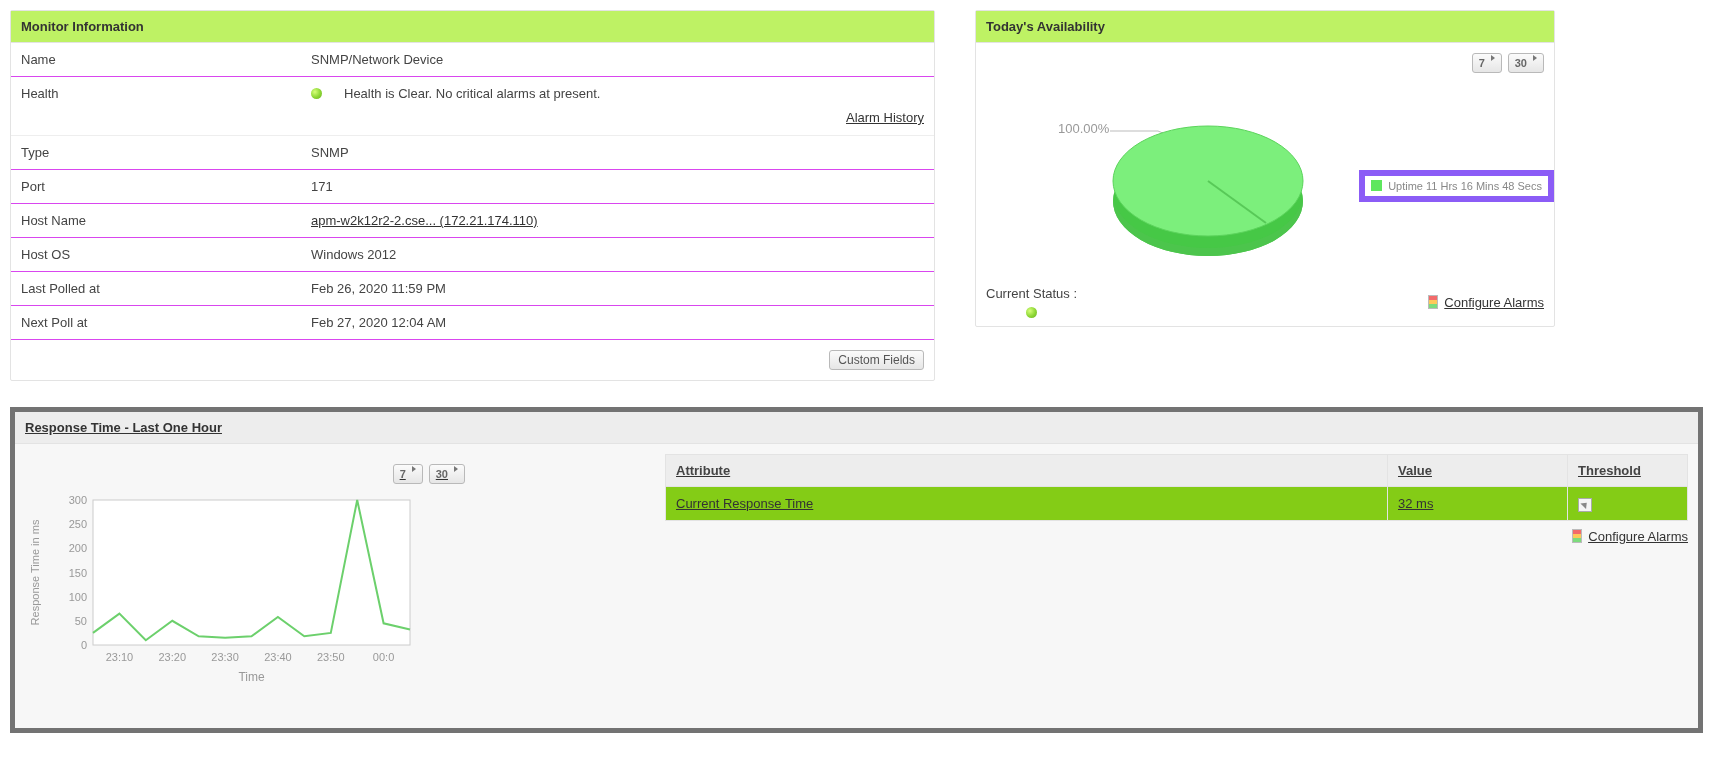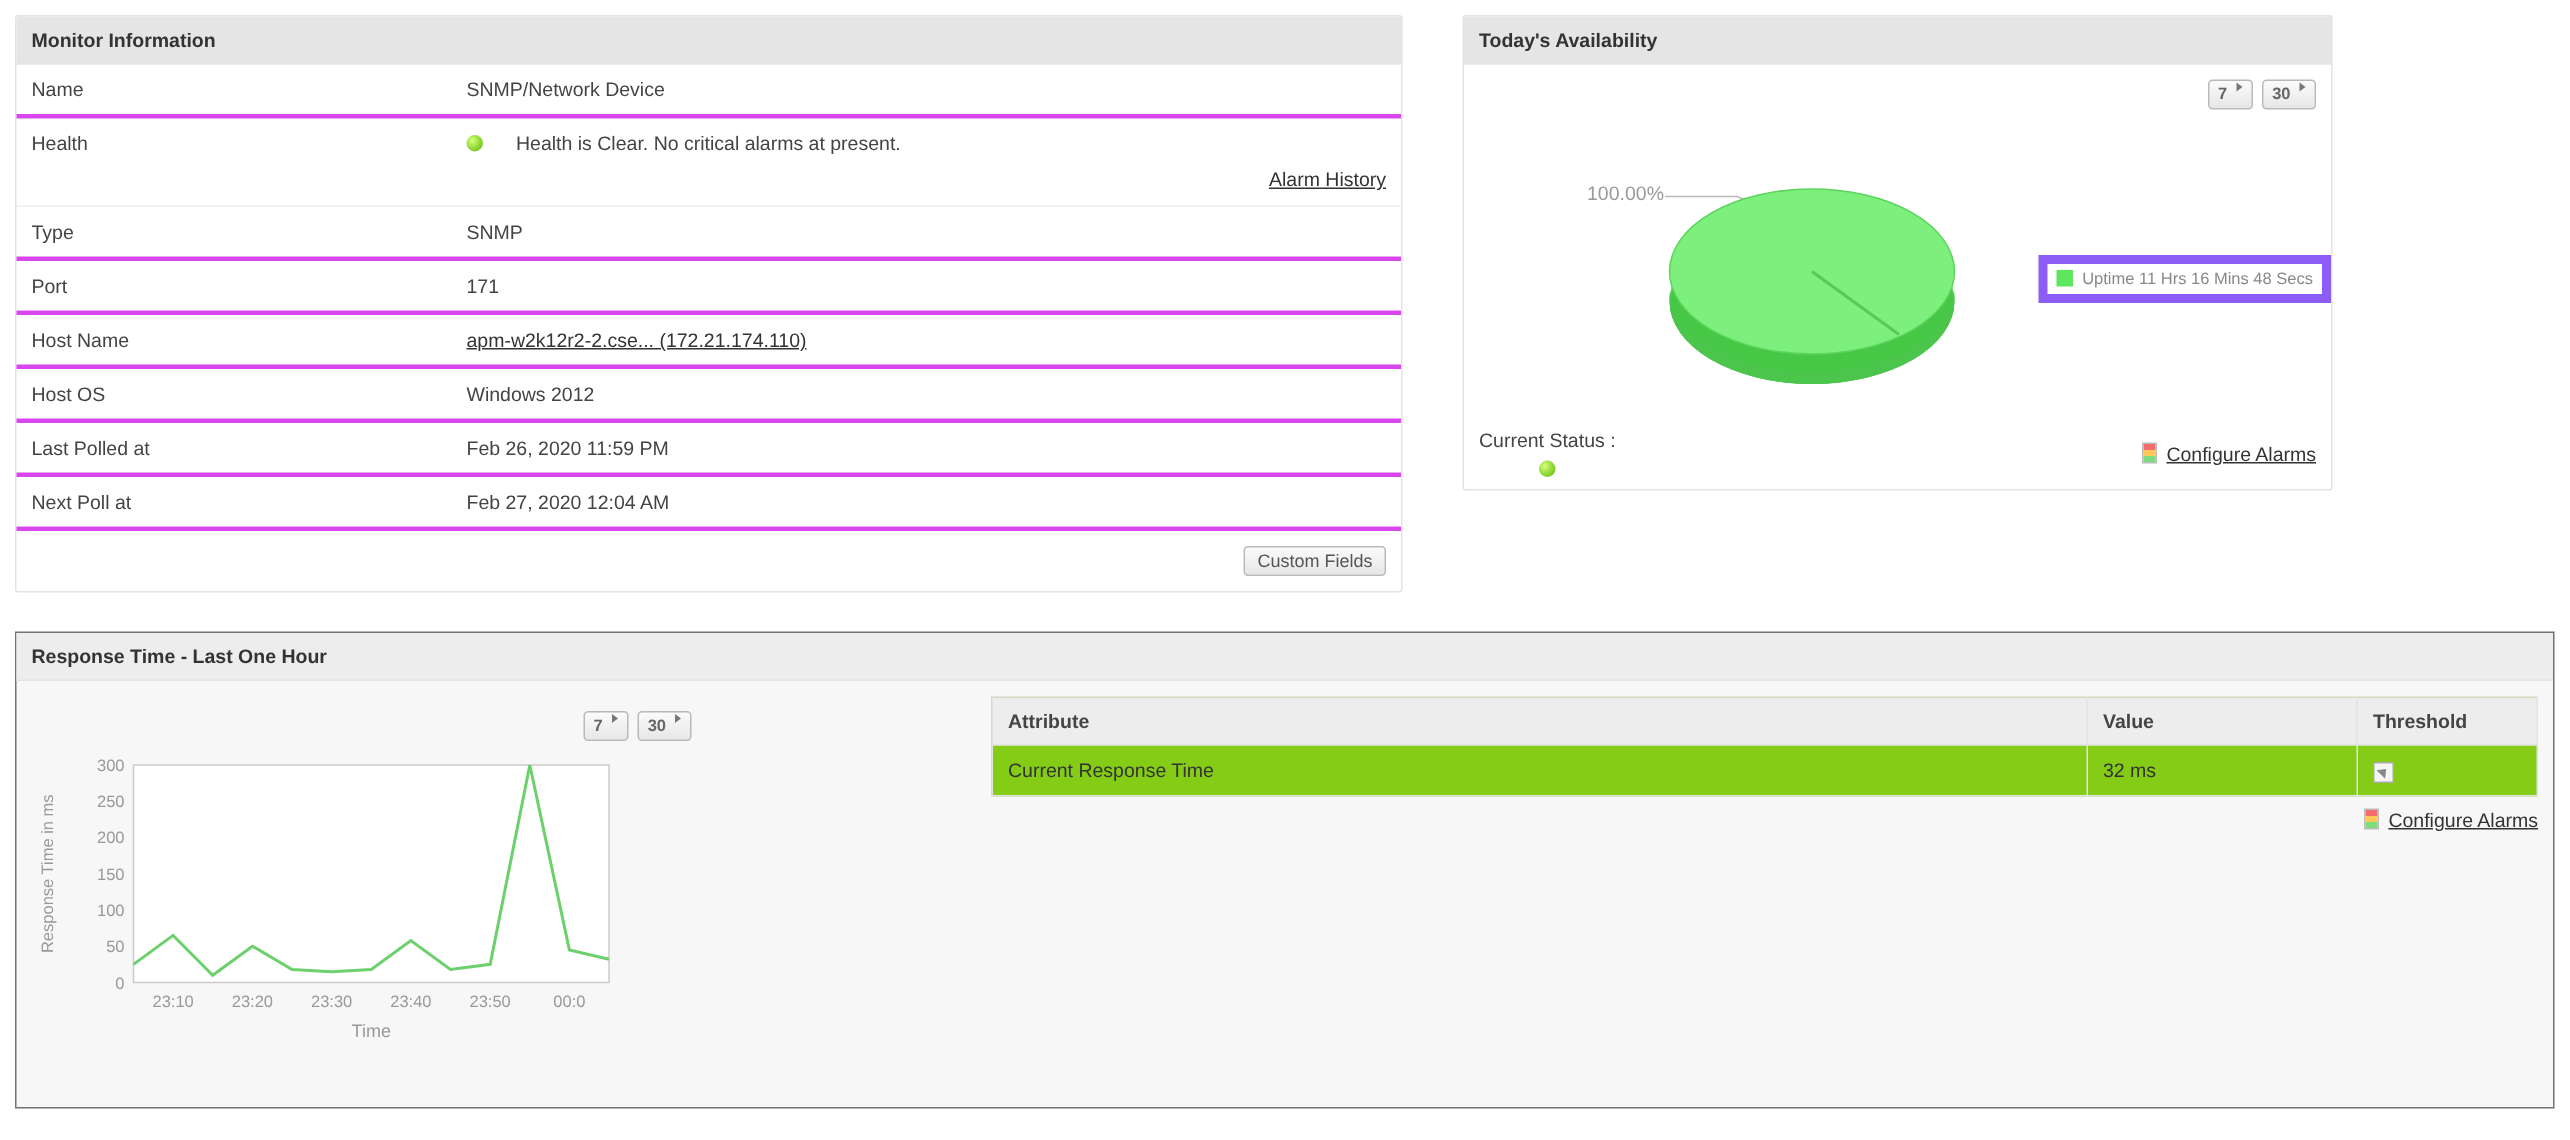--- a/index.html
+++ b/index.html
@@ -18,31 +18,31 @@
   }
   .col-left { flex: 0 0 925px; max-width: 925px; }
   .col-right { flex: 0 0 580px; max-width: 580px; }
   .panel {
     border: 1px solid #e3e3e3;
     border-radius: 2px;
     margin-bottom: 20px;
     background: #fff;
   }
   .panel-head {
-    background: #e5e5e5;
+    background: #bef264;
     padding: 8px 10px;
     font-weight: bold;
     font-size: 13px;
     border-bottom: 1px solid #e3e3e3;
   }
   .mi-row {
     display: flex;
     align-items: center;
     padding: 9px 10px;
-    border-bottom: 3px solid #d946ef;
+    border-bottom: 1px solid #d946ef;
   }
   .mi-row:last-of-type { }
   .mi-label {
     flex: 0 0 290px;
     color: #444;
   }
   .mi-value { flex: 1; color: #444; }
   .mi-value.health { display: flex; align-items: center; gap: 22px; }
   .dot {
     width: 11px; height: 11px; border-radius: 50%;
@@ -85,21 +85,21 @@
   .legend-sq { width: 11px; height: 11px; background: #5ee75e; border: 0; display: inline-block; }
   .status-row { display: flex; align-items: center; justify-content: space-between; padding: 8px 10px; }
   .status-left { display: flex; align-items:center; gap: 6px; color: #444; flex-direction: column; }
   .config-link { display: inline-flex; align-items:center; gap: 6px; }
   .config-icon {
     width: 10px; height: 14px;
     background: linear-gradient(#f36b6b 0 33%, #ffc95a 33% 66%, #7ddc7d 66% 100%);
     border: 1px solid #bbb;
     display: inline-block;
   }
-  .full-panel { border: 1px solid #737373; background: #f7f7f7; margin-top: 6px; padding-bottom: 30px; }
+  .full-panel { border: 5px solid #737373; background: #f7f7f7; margin-top: 6px; padding-bottom: 30px; text-decoration: underline; }
   .full-panel .panel-head { background: #ededed; }
   .rt-body { display:flex; gap: 200px; padding: 10px; align-items: flex-start; }
   .btn-row { display:flex; gap:6px; justify-content:flex-end; width:440px; margin: 10px 0 6px 0; }
   .chart-col { flex: 0 0 440px; }
   .attr-col { flex: 1; }
   .attr-table { width: 100%; border-collapse: collapse; background: #84cc16; }
   .attr-table th, .attr-table td {
     text-align: left; padding: 8px 10px; border: 1px solid #e3e3e3;
   }
   .attr-table th { background: #ededed; color: #444; font-weight: bold; font-size: 13px; }

